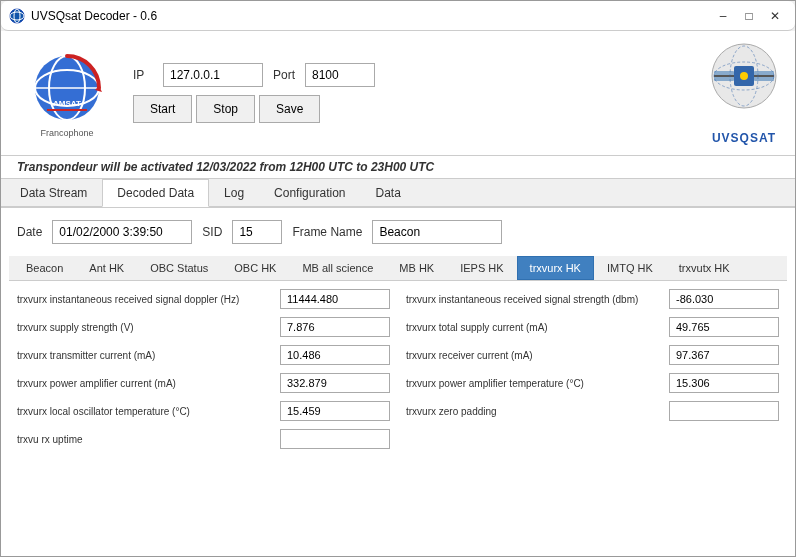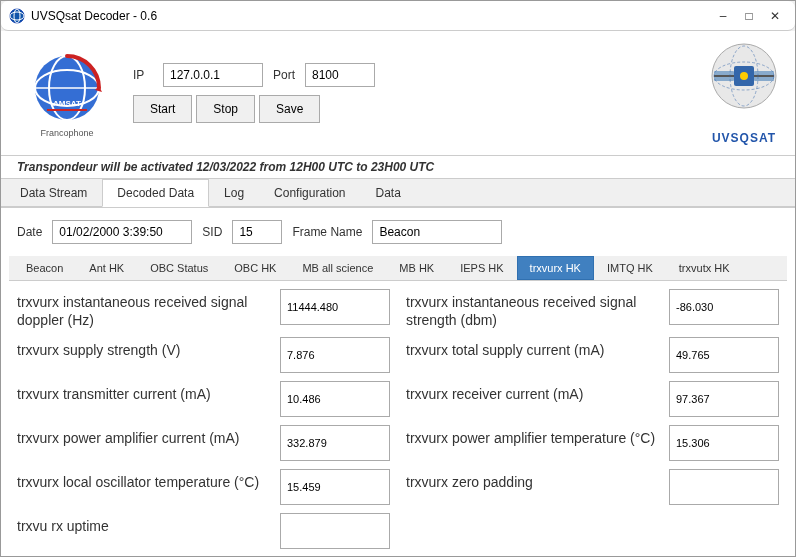--- a/index.html
+++ b/index.html
@@ -234,33 +234,33 @@
       display: grid;
       grid-template-columns: 1fr 1fr;
       gap: 8px 16px;
     }
     .data-row {
       display: flex;
       align-items: flex-start;
       gap: 6px;
     }
     .data-label {
-      font-size: 14px;
+      font-size: 10px;
       color: #333;
       flex: 1;
       min-width: 0;
       line-height: 1.3;
       padding-top: 4px;
     }
     .data-value {
       border: 1px solid #aaa;
       padding: 3px 6px;
       font-size: 11px;
       width: 110px;
-      height: 36px;
+      height: 20px;
       background: #fff;
       flex-shrink: 0;
     }
   </style>
 </head>
 <body>
 
 <div class="window">
 
   <div class="title-bar">

